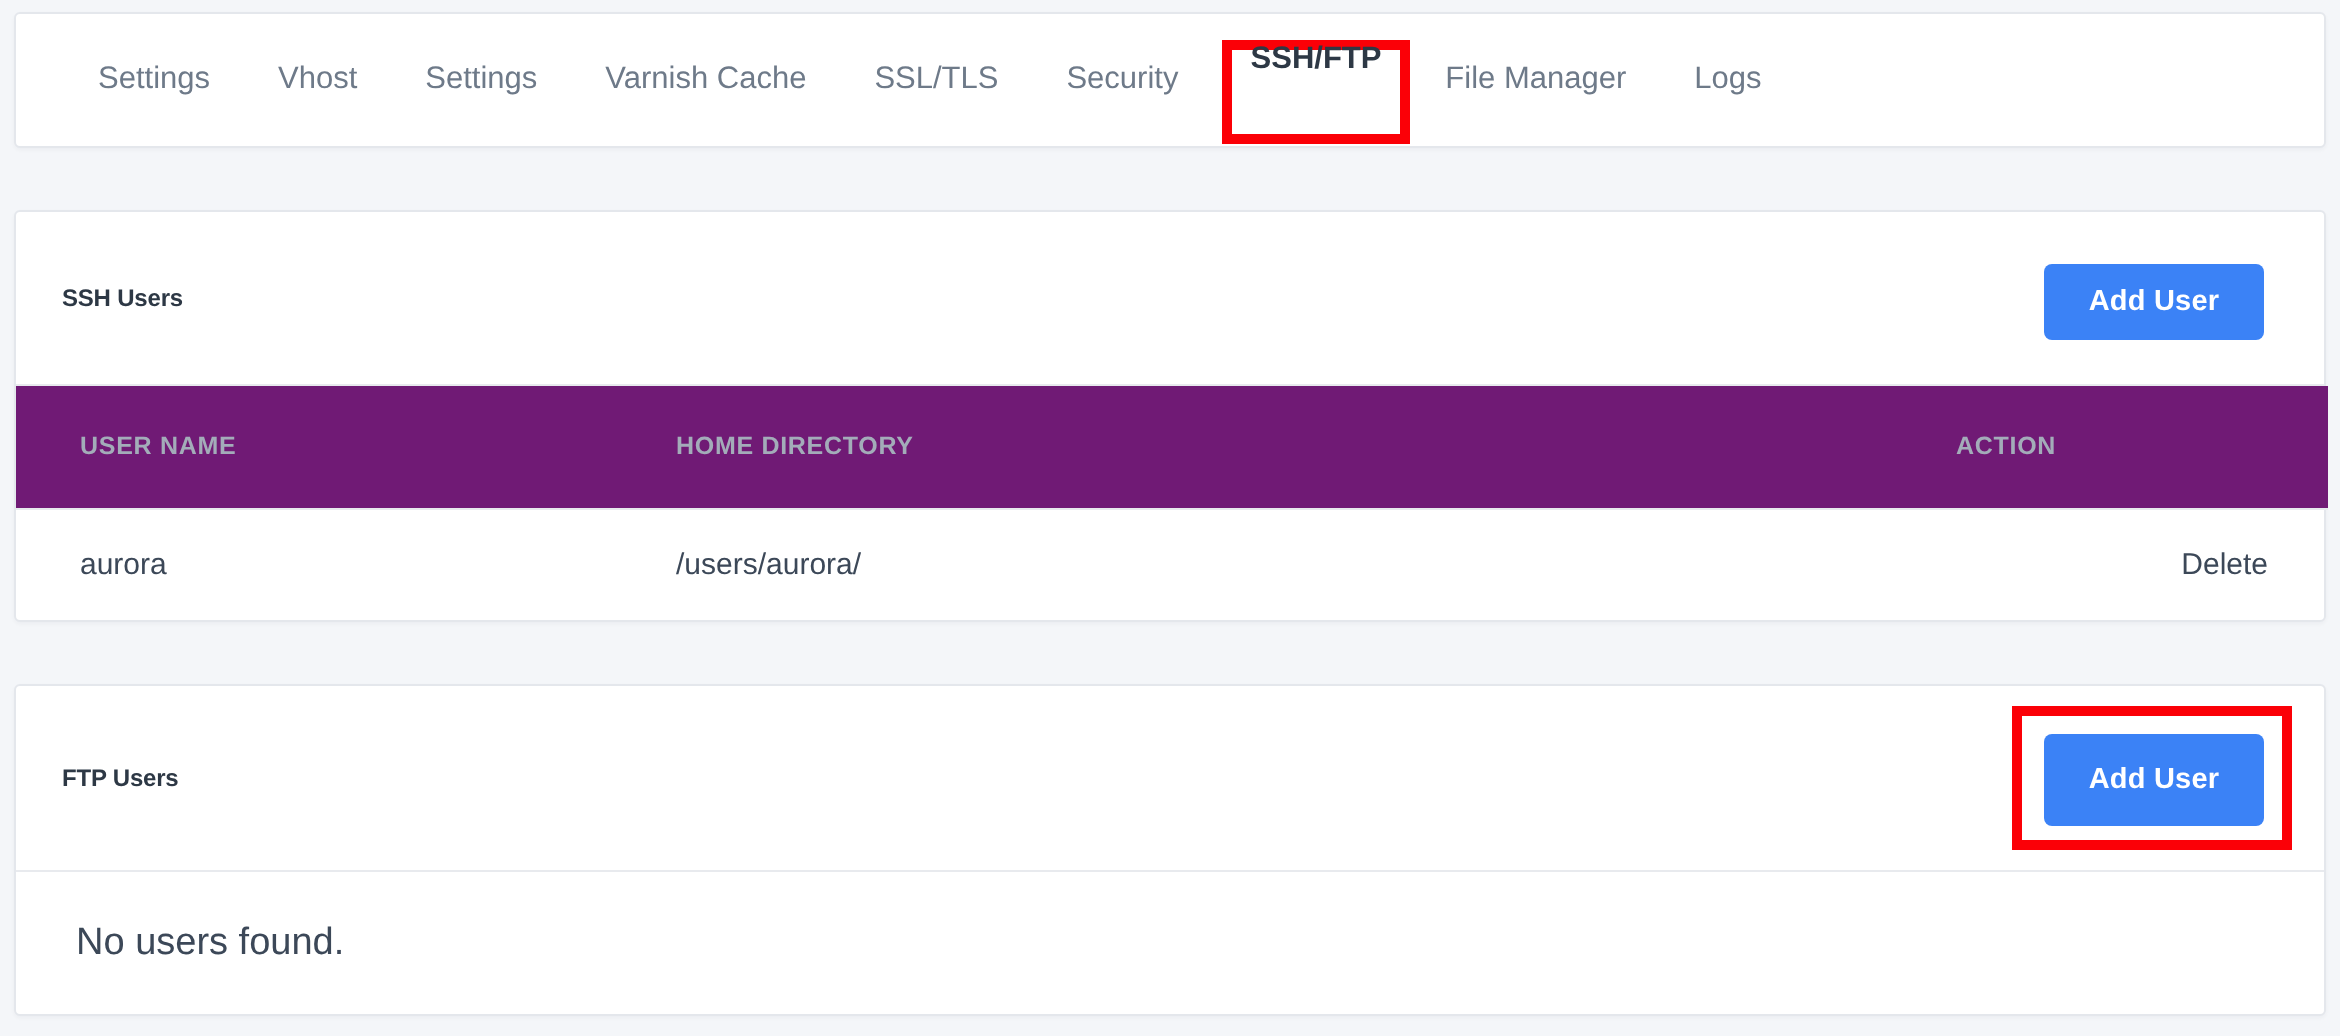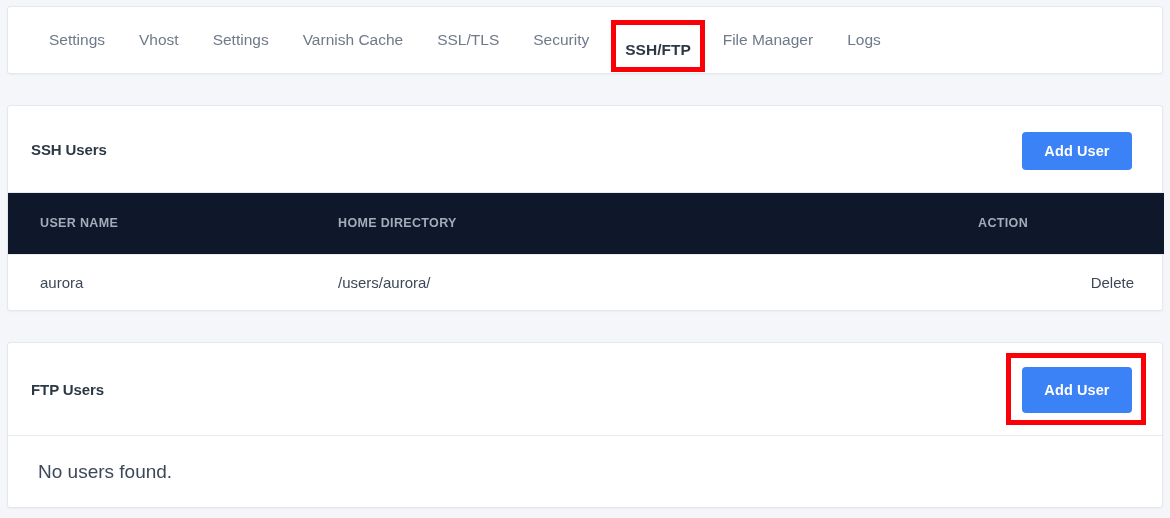--- a/index.html
+++ b/index.html
@@ -79,21 +79,21 @@
   .annot-tab {
     left: 611px;
     top: 20px;
     width: 94px;
     height: 52px;
     background: #ffffff;
   }
   .annot-tab-label {
     position: absolute;
     left: 611px;
-    top: 24px;
+    top: 4px;
     width: 94px;
     height: 52px;
     line-height: 52px;
     text-align: center;
     font-size: 15.5px;
     font-weight: 600;
     color: #2d3845;
     z-index: 41;
     cursor: pointer;
   }
@@ -116,21 +116,21 @@
     box-sizing: border-box;
   }
   #ftp-card .card-head { border-bottom: 1px solid #e8eaee; height: 93px; }
 
   .card-title {
     position: absolute;
     left: 23px;
     top: 0;
     height: 87px;
     line-height: 87px;
-    font-size: 15px;
+    font-size: 12px;
     font-weight: 700;
     color: #2d3845;
     letter-spacing: -0.1px;
   }
   #ftp-card .card-title { height: 93px; line-height: 93px; }
 
   .btn-primary {
     position: absolute;
     background: #3b82f6;
     color: #ffffff;
@@ -156,21 +156,21 @@
     height: 46px;
     z-index: 42;
   }
 
   
   .tbl {
     width: 100%;
     border-collapse: collapse;
     table-layout: fixed;
   }
-  .tbl thead tr { background: #0f172a; }
+  .tbl thead tr { background: #701a75; }
   .tbl th {
     text-align: left;
     font-size: 12.5px;
     font-weight: 700;
     letter-spacing: 0.35px;
     color: #a3acb9;
     padding: 0;
     height: 61px;
     border-bottom: 1px solid #e8eaee;
     box-sizing: border-box;

